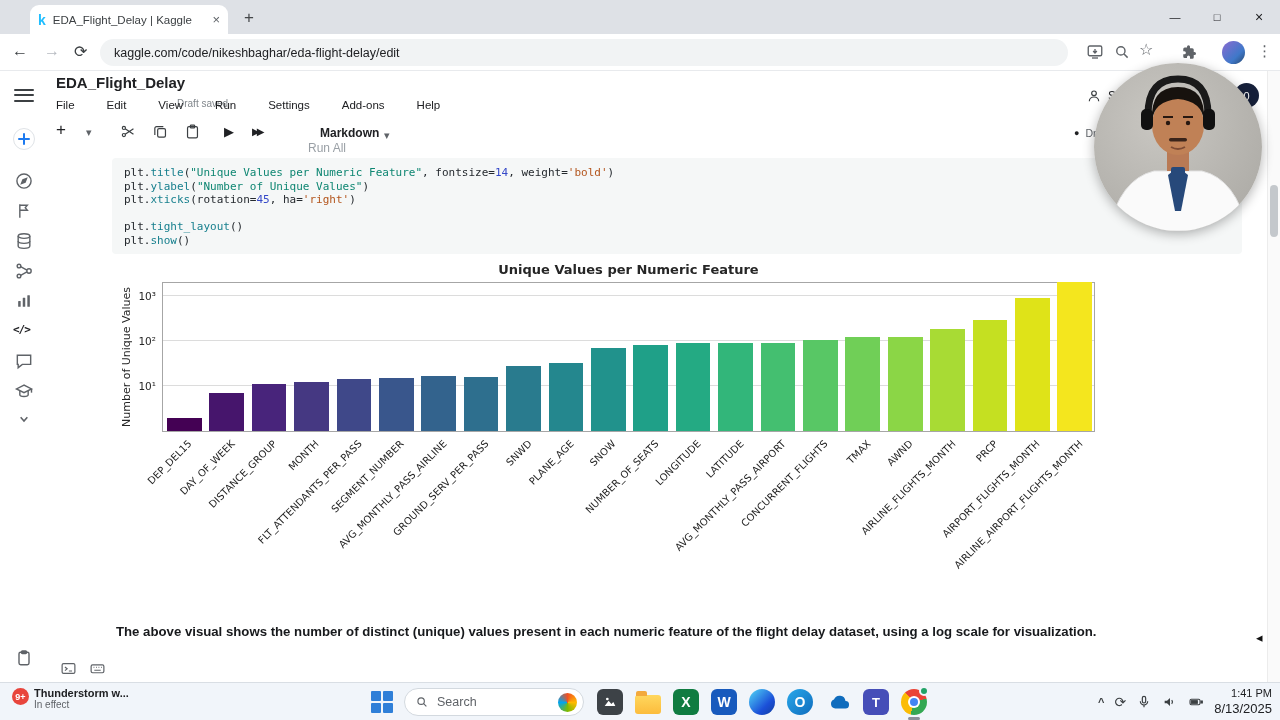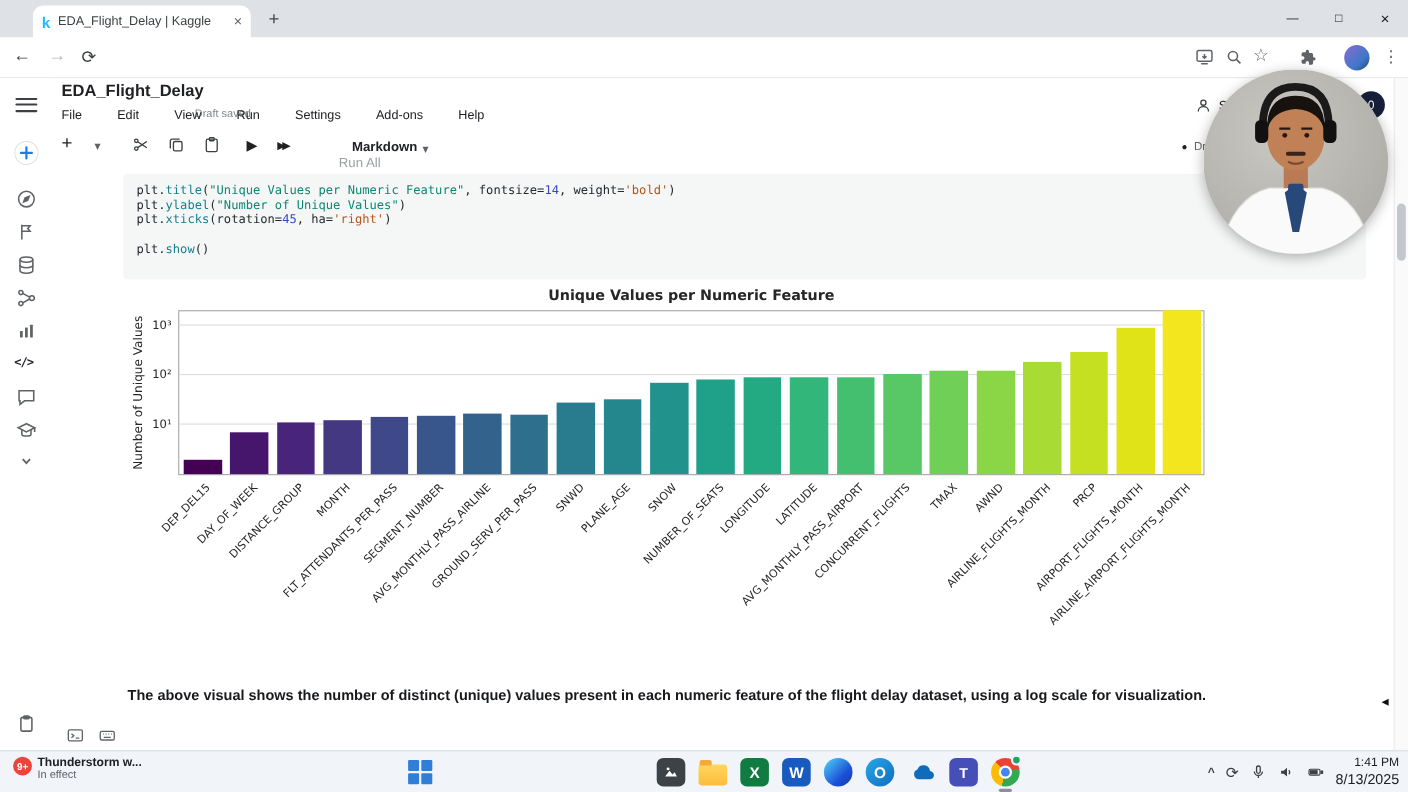--- a/index.html
+++ b/index.html
@@ -167,20 +167,23 @@
       <span>—</span>
       <span>□</span>
       <span style="font-size:14px;">×</span>
     </div>
   </div>
 
   <div class="chrometb">
     <span class="navbtn" style="left:12px;">←</span>
     <span class="navbtn disabled" style="left:44px;">→</span>
     <span class="navbtn" style="left:74px;">⟳</span>
+    <div class="addrbar">
+      <span class="url">kaggle.com/code/nikeshbaghar/eda-flight-delay/edit</span>
+    </div>
     <span class="omni-ic" style="left:1086px;">
       <svg viewBox="0 0 24 24" width="18" height="18" fill="none" stroke="#5f6368" stroke-width="1.8">
         <rect x="3" y="4" width="18" height="13" rx="2"></rect>
           <path d="M12 8v5M9.5 10.8 12 13.3l2.5-2.5"></path>
           <path d="M8 20h8"></path>
       </svg>
     </span>
     <span class="omni-ic" style="left:1113px;">
       <svg viewBox="0 0 24 24" width="18" height="18" fill="none" stroke="#5f6368" stroke-width="1.9">
         <circle cx="10.5" cy="10.5" r="5.5"></circle>
@@ -320,20 +323,21 @@
       <span>Draft Session</span>
     </div>
   </div>
 
   <div class="cell">
     <div>
         <div class="code-line"><span class="tok-p">plt.</span><span class="tok-m">title</span><span class="tok-p">(</span><span class="tok-s">"Unique Values per Numeric Feature"</span><span class="tok-p">, fontsize=</span><span class="tok-n">14</span><span class="tok-p">, weight=</span><span class="tok-q">'bold'</span><span class="tok-p">)</span></div>
         <div class="code-line"><span class="tok-p">plt.</span><span class="tok-m">ylabel</span><span class="tok-p">(</span><span class="tok-s">"Number of Unique Values"</span><span class="tok-p">)</span></div>
         <div class="code-line"><span class="tok-p">plt.</span><span class="tok-m">xticks</span><span class="tok-p">(rotation=</span><span class="tok-n">45</span><span class="tok-p">, ha=</span><span class="tok-q">'right'</span><span class="tok-p">)</span></div>
         <div class="code-line">&nbsp;</div>
+        <div class="code-line"><span class="tok-p">plt.</span><span class="tok-m">tight_layout</span><span class="tok-p">()</span></div>
         <div class="code-line"><span class="tok-p">plt.</span><span class="tok-m">show</span><span class="tok-p">()</span></div>
       </div>
   </div>
 
   <div class="chart">
     <div class="chart-title">Unique Values per Numeric Feature</div>
     <div class="chart-ylabel">Number of Unique Values</div>
     <div>
         <div class="ytick" style="top: 122px;">10¹</div>
         <div class="ytick" style="top: 77px;">10²</div>
@@ -448,20 +452,28 @@
         <div class="wtitle">Thunderstorm w...</div>
         <div class="wsub">In effect</div>
       </span>
     </div>
     <div class="start">
         <div></div>
         <div></div>
         <div></div>
         <div></div>
       </div>
+    <div class="searchpill">
+      <svg viewBox="0 0 24 24" width="14" height="14" fill="none" stroke="#5f6368" stroke-width="2">
+          <circle cx="10.5" cy="10.5" r="5.5"></circle>
+          <path d="M14.7 14.7 19.5 19.5"></path>
+        </svg>
+      <span class="slabel">Search</span>
+      <span class="bingball"></span>
+    </div>
     <div class="apps">
       <span class="app">
         <span class="tile t-photos">
             <svg viewBox="0 0 24 24" width="16" height="16" fill="#fff">
               <path d="M4 18 10 10l4 5 3-3 3 6z"></path>
               <circle cx="8" cy="7.5" r="2"></circle>
             </svg>
           </span>
       </span>
       <span class="app">

